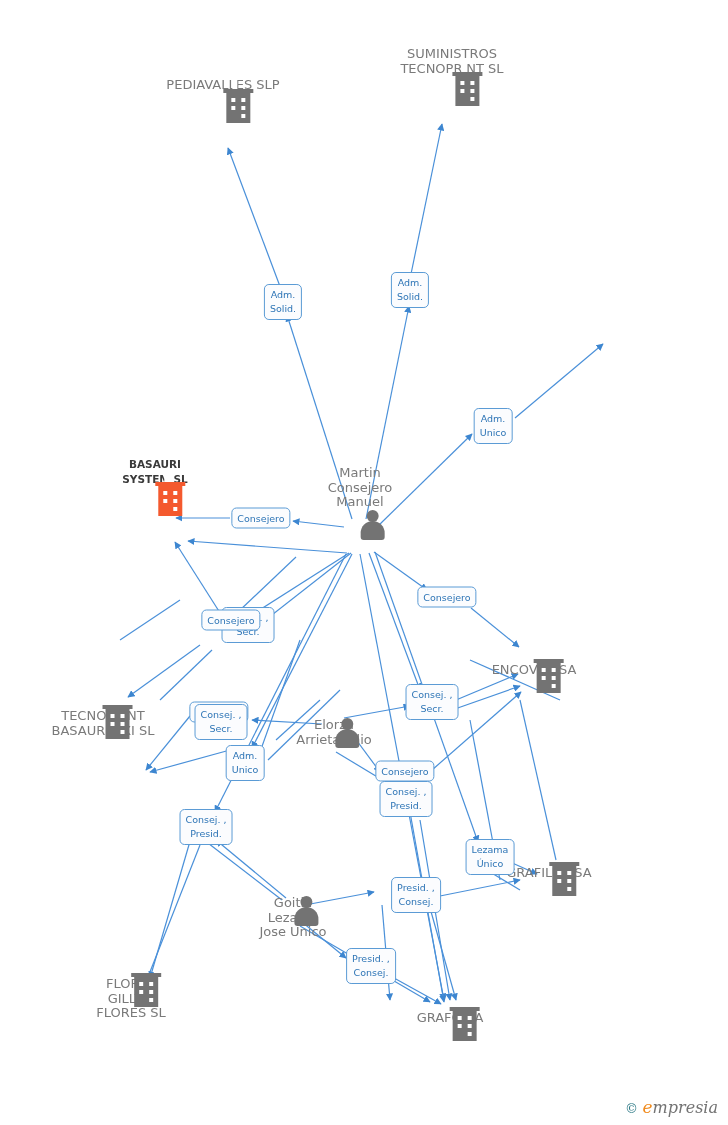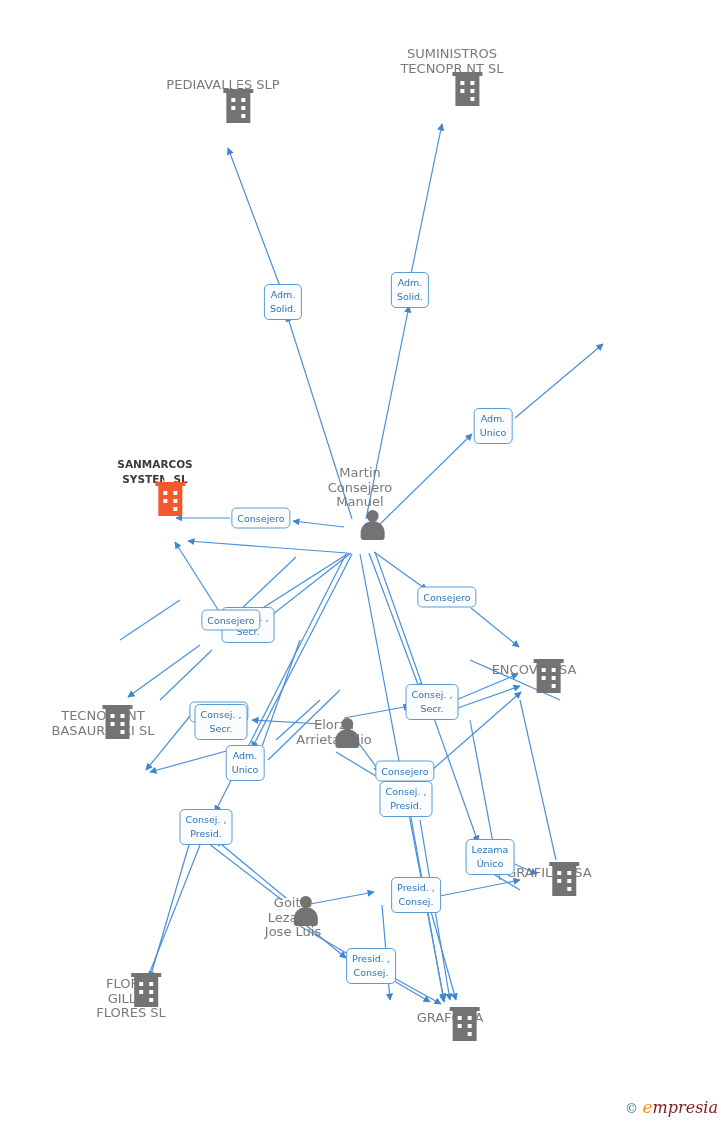--- a/index.html
+++ b/index.html
@@ -28,21 +28,21 @@
   .lbl{position:absolute;transform:translate(-50%,-50%);
        border:1px solid #5b9bd5;border-radius:5px;background:#fbfcfe;
        color:#2e75b6;font-size:9.5px;line-height:13px;text-align:center;
        padding:3px 5px;white-space:nowrap;box-sizing:border-box;}
   .lbl.two{line-height:14px;}
 
   .wm{position:absolute;right:10px;bottom:8px;font-size:14px;color:#1f6f7a;
       font-family:"DejaVu Serif", serif;white-space:nowrap;}
   .wm .c{color:#2d7a86;font-size:13px;}
   .wm .e{color:#f08a1c;font-style:italic;font-size:17px;}
-  .wm .rest{color:#7f1d1d;font-style:italic;font-size:16px;}
+  .wm .rest{color:#737373;font-style:italic;font-size:16px;}
 </style>
 </head>
 <body>
 
 <div id="canvas">
 
   <svg class="edges" viewBox="0 0 728 1125">
     <defs>
       <marker id="ah" viewBox="0 0 10 10" refX="9" refY="5" markerWidth="6" markerHeight="6" orient="auto-start-reverse">
         <path d="M 0 0 L 10 5 L 0 10 z" fill="#3d86d0"></path>
@@ -145,21 +145,21 @@
       <span class="bld"><span class="body"></span>
         <span class="w" style="left:8px;top:5px"></span><span class="w" style="left:18px;top:5px"></span>
         <span class="w" style="left:8px;top:13px"></span><span class="w" style="left:18px;top:13px"></span>
         <span class="w" style="left:18px;top:21px"></span>
         <span class="door"></span><span class="base"></span></span>
     </span>
   </div>
 
 
   <div class="node" style="left:155px;top:457px;">
-    <span class="cap hl">SANMARCOS</span>
+    <span class="cap hl">BASAURI</span>
     <span class="cap hl">SYSTEM SL</span>
     <span class="glyph">
       <span class="bld org"><span class="body"></span>
         <span class="w" style="left:8px;top:5px"></span><span class="w" style="left:18px;top:5px"></span>
         <span class="w" style="left:8px;top:13px"></span><span class="w" style="left:18px;top:13px"></span>
         <span class="w" style="left:18px;top:21px"></span>
         <span class="door"></span><span class="base"></span></span>
     </span>
   </div>
 
@@ -213,21 +213,21 @@
     </span>
     <span class="cap">GRAFILUR SA</span>
   </div>
 
   <div class="node" style="left:293px;top:896px;">
     <span class="glyph">
       <span class="person"><span class="head"></span><span class="torso"></span></span>
     </span>
     <span class="cap">Goitia</span>
     <span class="cap">Lezama</span>
-    <span class="cap">Jose Luis</span>
+    <span class="cap">Jose Unico</span>
   </div>
 
   <div class="node" style="left:131px;top:977px;">
     <span class="glyph">
       <span class="bld"><span class="body"></span>
         <span class="w" style="left:8px;top:5px"></span><span class="w" style="left:18px;top:5px"></span>
         <span class="w" style="left:8px;top:13px"></span><span class="w" style="left:18px;top:13px"></span>
         <span class="w" style="left:18px;top:21px"></span>
         <span class="door"></span><span class="base"></span></span>
     </span>

